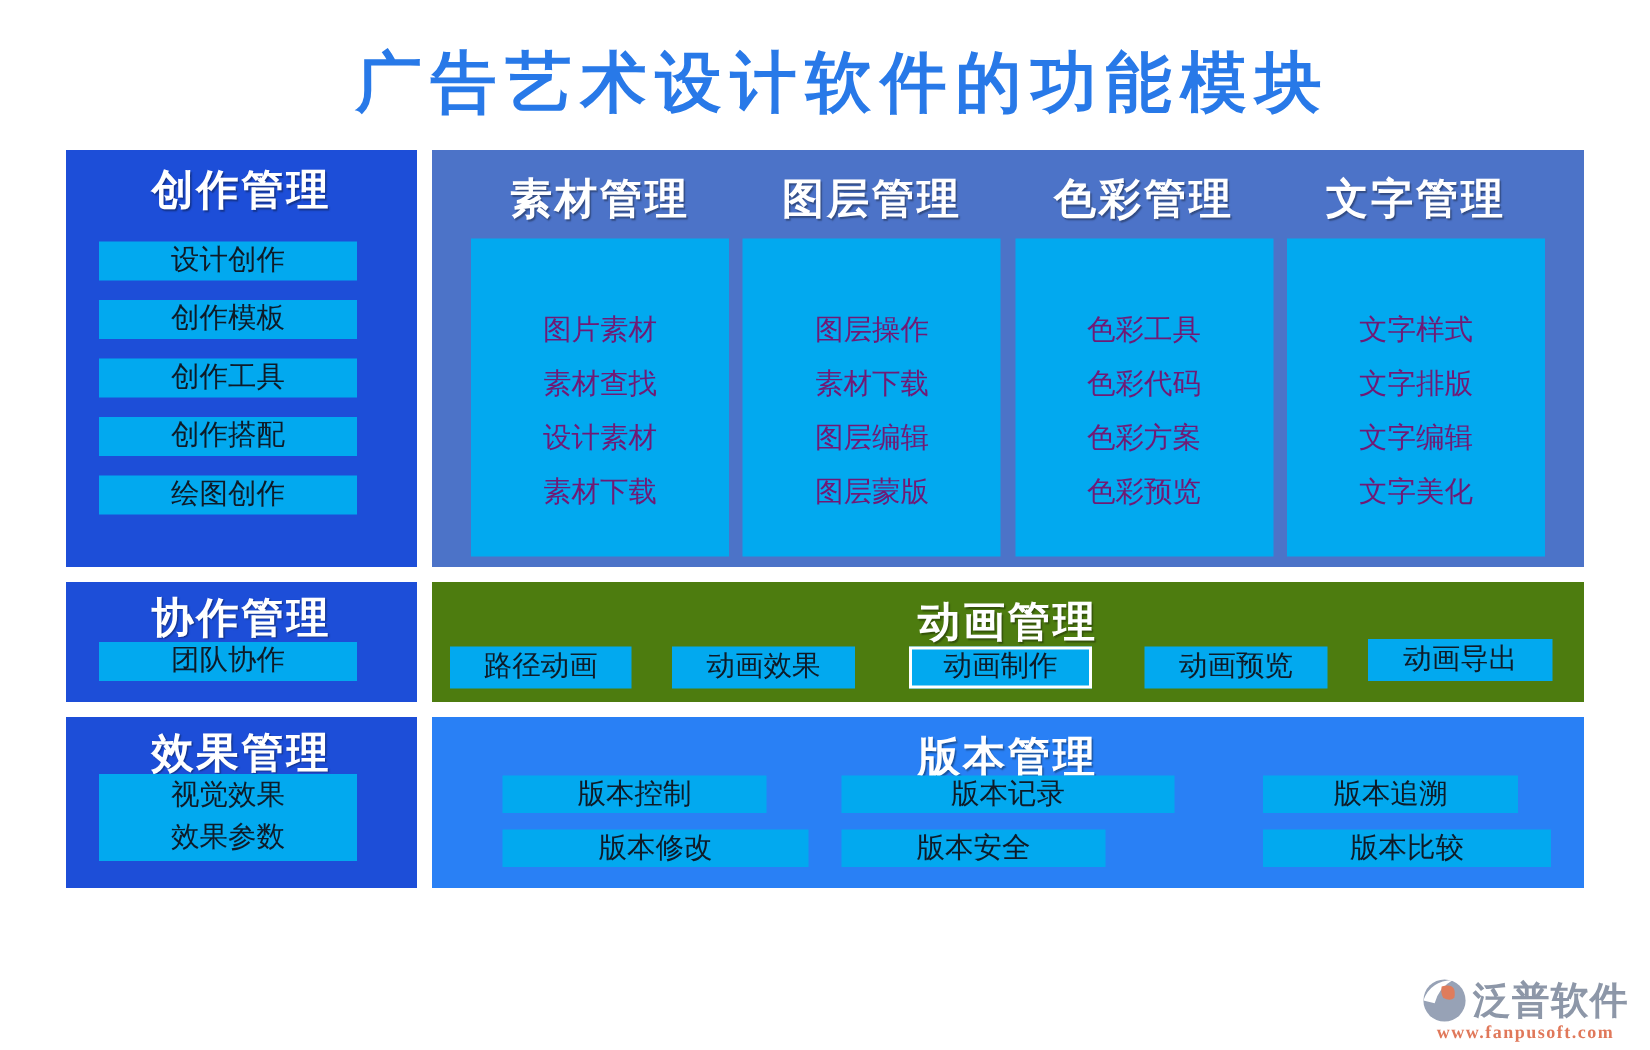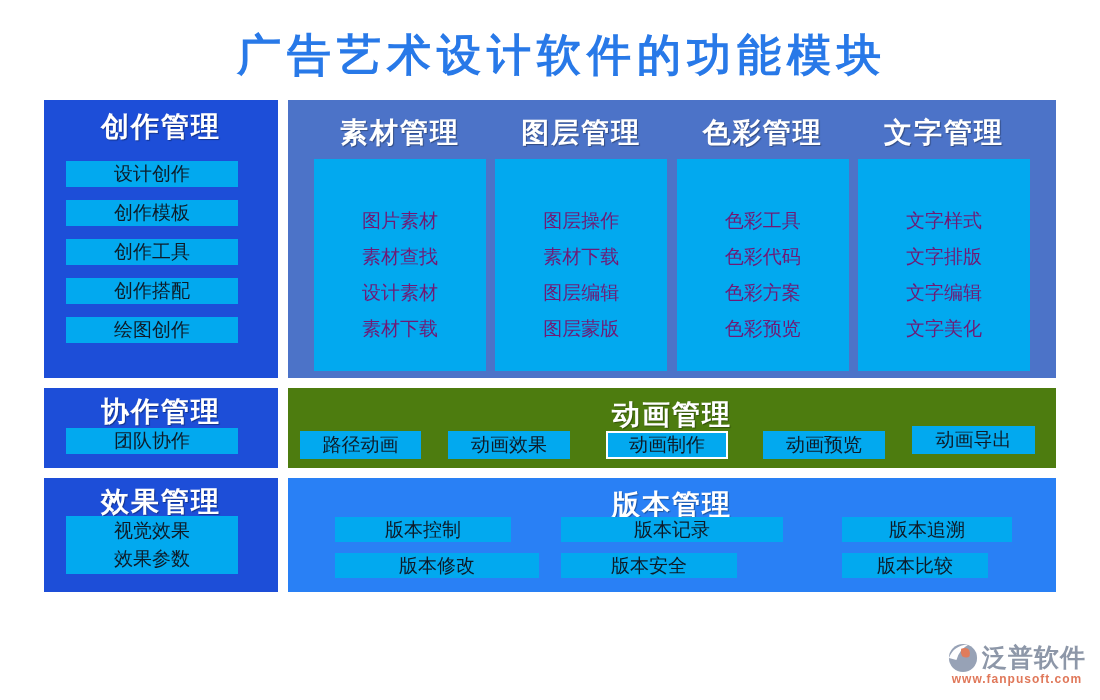--- a/index.html
+++ b/index.html
@@ -47,22 +47,22 @@
 
   #version .pill{ height:25px; line-height:25px; }
 
   .multi-box{
     position:absolute; left:22px; top:38px; width:172px; height:58px;
     background:#02A9EF; text-align:center; padding-top:1px; cursor:pointer;
   }
   .multi-box .line{ font-size:19px; color:#0E1B28; line-height:28px; }
 
   .footer{
-    position:absolute; right:14px; bottom:14px; text-align:center;
-    font-family:Liberation Sans, sans-serif;
+    position:absolute; right:14px; bottom:4px; text-align:center;
+    font-family:Liberation Serif, serif;
   }
   .footer .row{ display:flex; align-items:center; justify-content:flex-end; gap:4px; }
   .brand{ font-size:25px; color:#8D97A8; font-weight:bold; letter-spacing:1px; }
   .url{ font-size:12px; color:#E0785A; font-weight:bold; letter-spacing:1px; display:block; margin-top:-2px; }
 </style>
 </head>
 <body>
 
 <div class="stage">
 
@@ -138,21 +138,21 @@
     </div>
   </section>
 
   <section class="panel" id="version">
     <div class="panel-header">版本管理</div>
     <div class="pill" style="left:273px; top:39px; width:222px">版本记录</div>
     <div class="pill" style="left:47px;  top:39px; width:176px">版本控制</div>
     <div class="pill" style="left:554px; top:39px; width:170px">版本追溯</div>
     <div class="pill" style="left:47px;  top:75px; width:204px">版本修改</div>
     <div class="pill" style="left:273px; top:75px; width:176px">版本安全</div>
-    <div class="pill" style="left:554px; top:75px; width:146px">版本比较</div>
+    <div class="pill" style="left:554px; top:75px; width:192px">版本比较</div>
   </section>
 
   <div class="footer">
     <div class="row">
       <span style="display:inline-block;width:30px;height:30px">
         <svg width="30" height="30" viewBox="0 0 32 32">
           <circle cx="16" cy="16" r="15" fill="#97A2B6"></circle>
           <path d="M1 16 Q6 2 22 1.5 Q12 7 9 18 Z" fill="#ffffff"></path>
           <path d="M14 6 Q25 3 23 14 Q20 17 15 14 Q13 10 14 6 Z" fill="#DF7C5C"></path>
         </svg>

